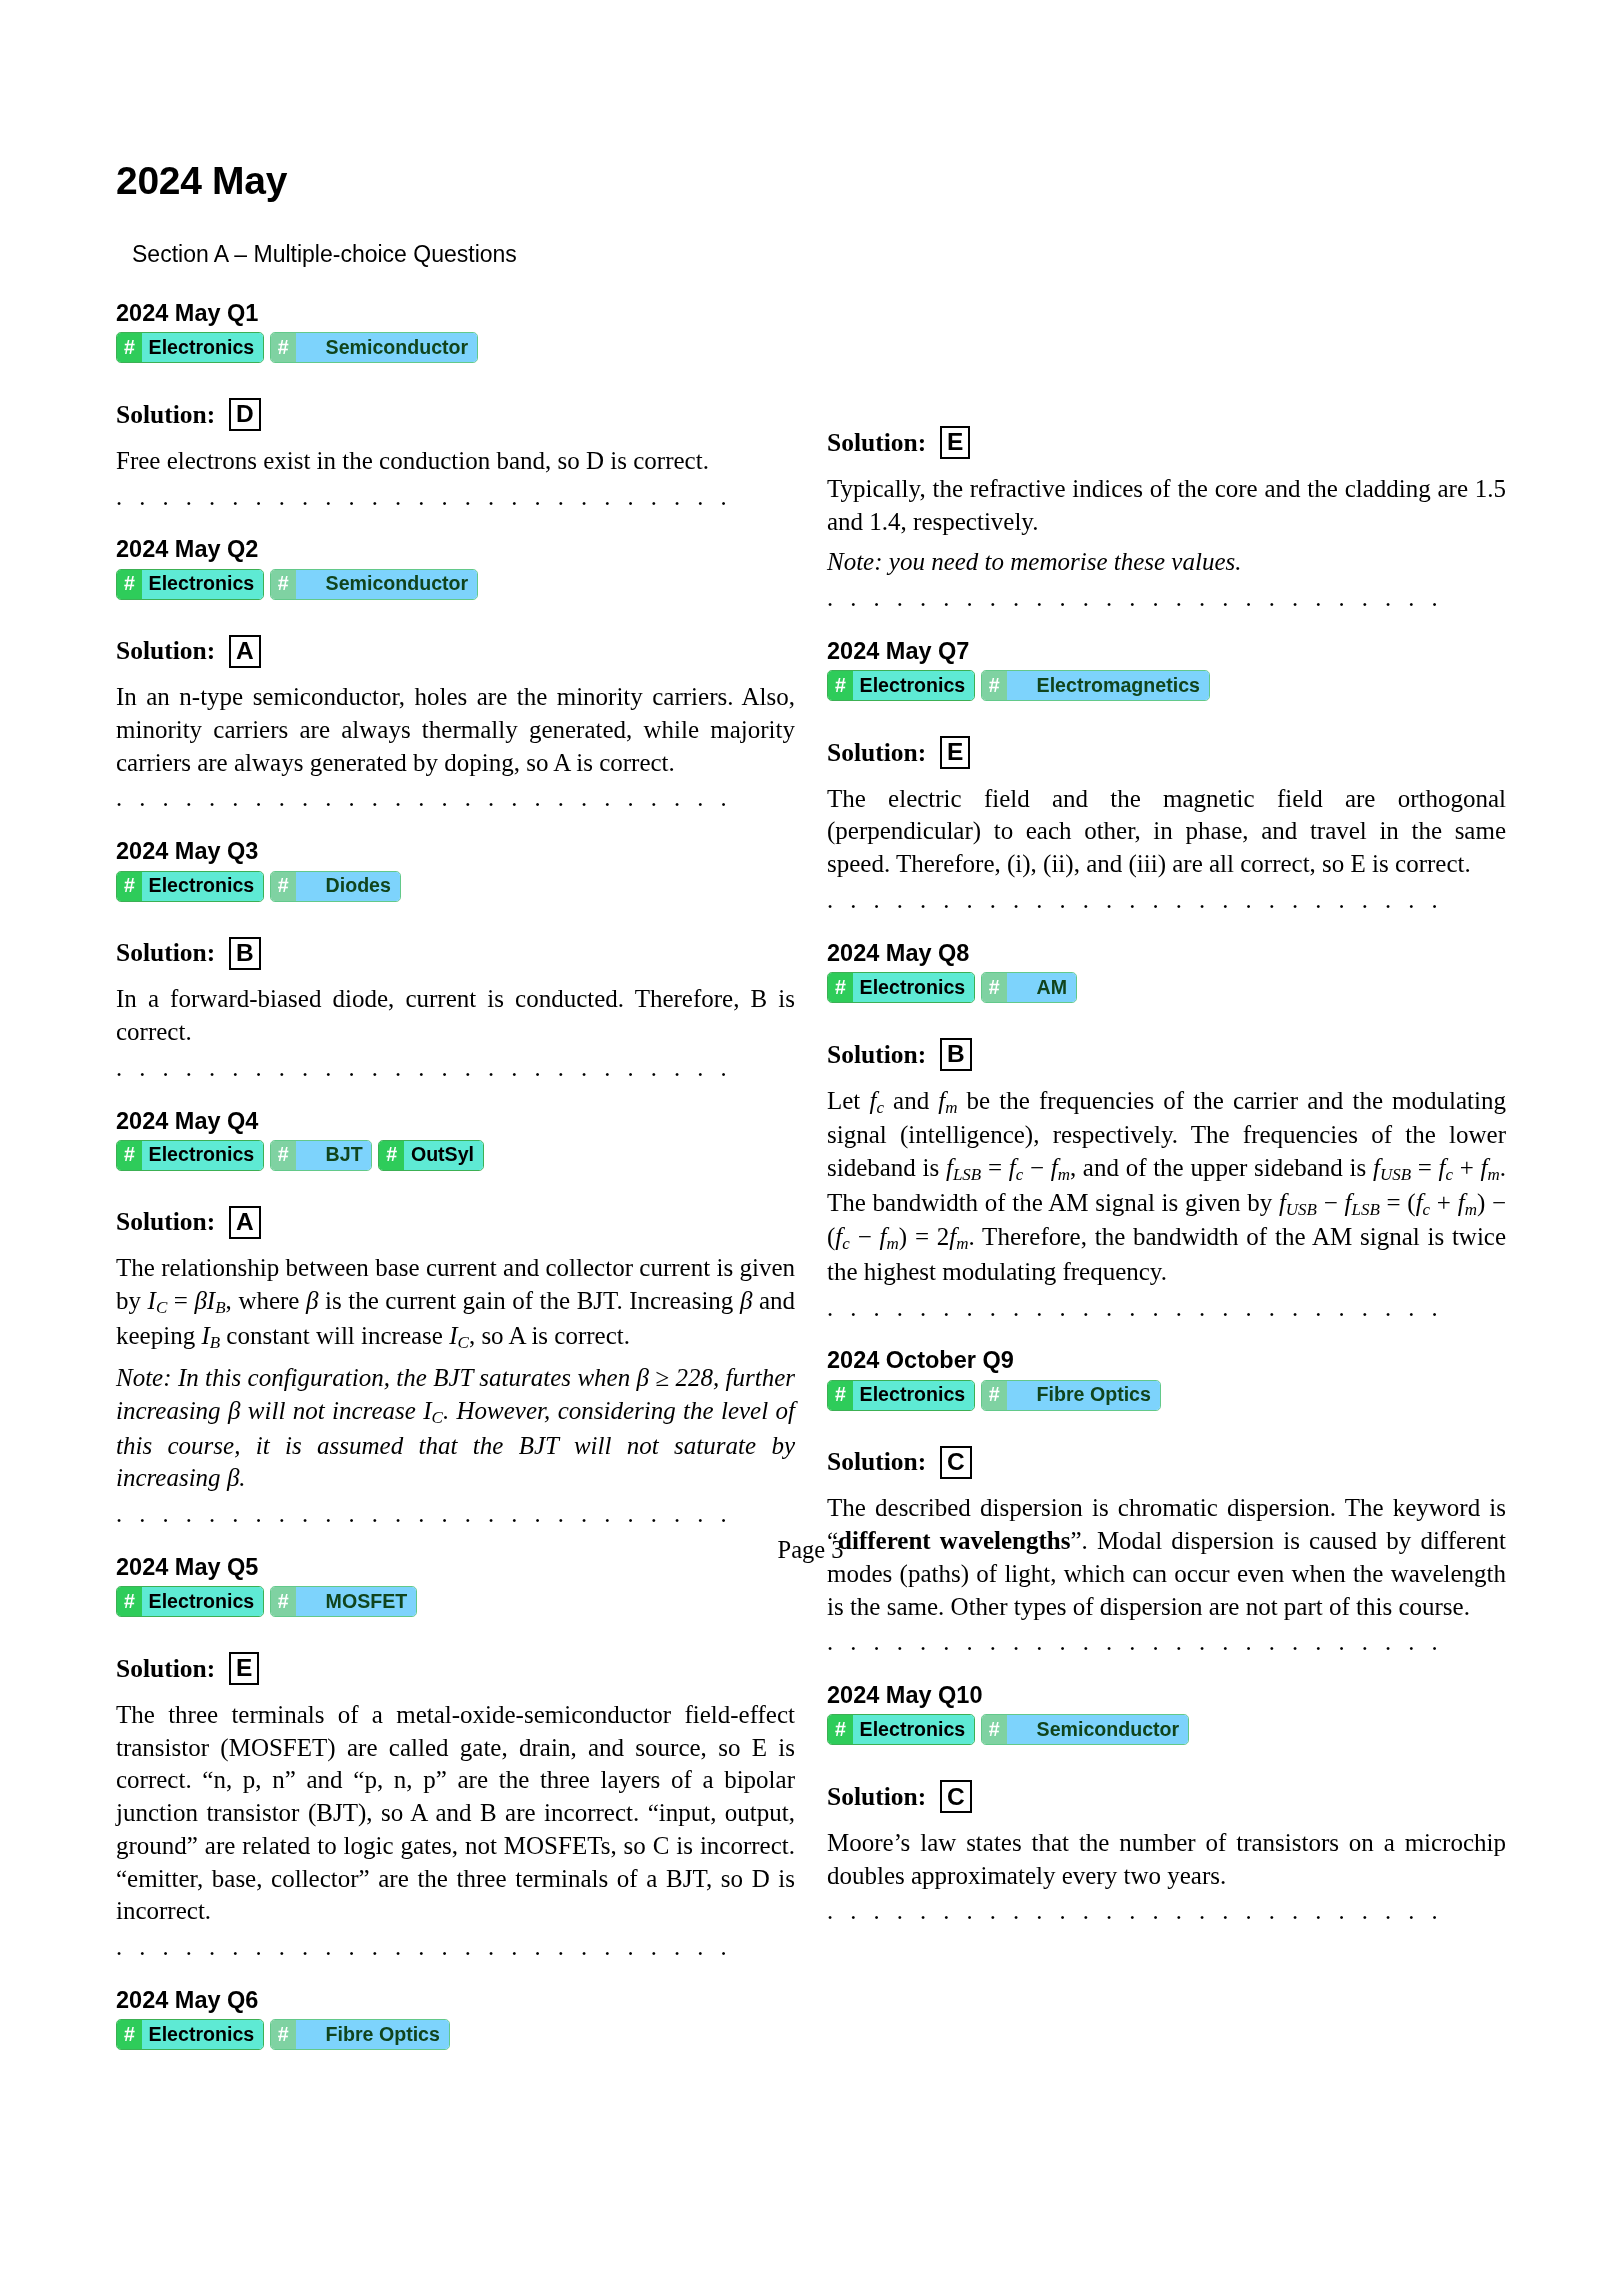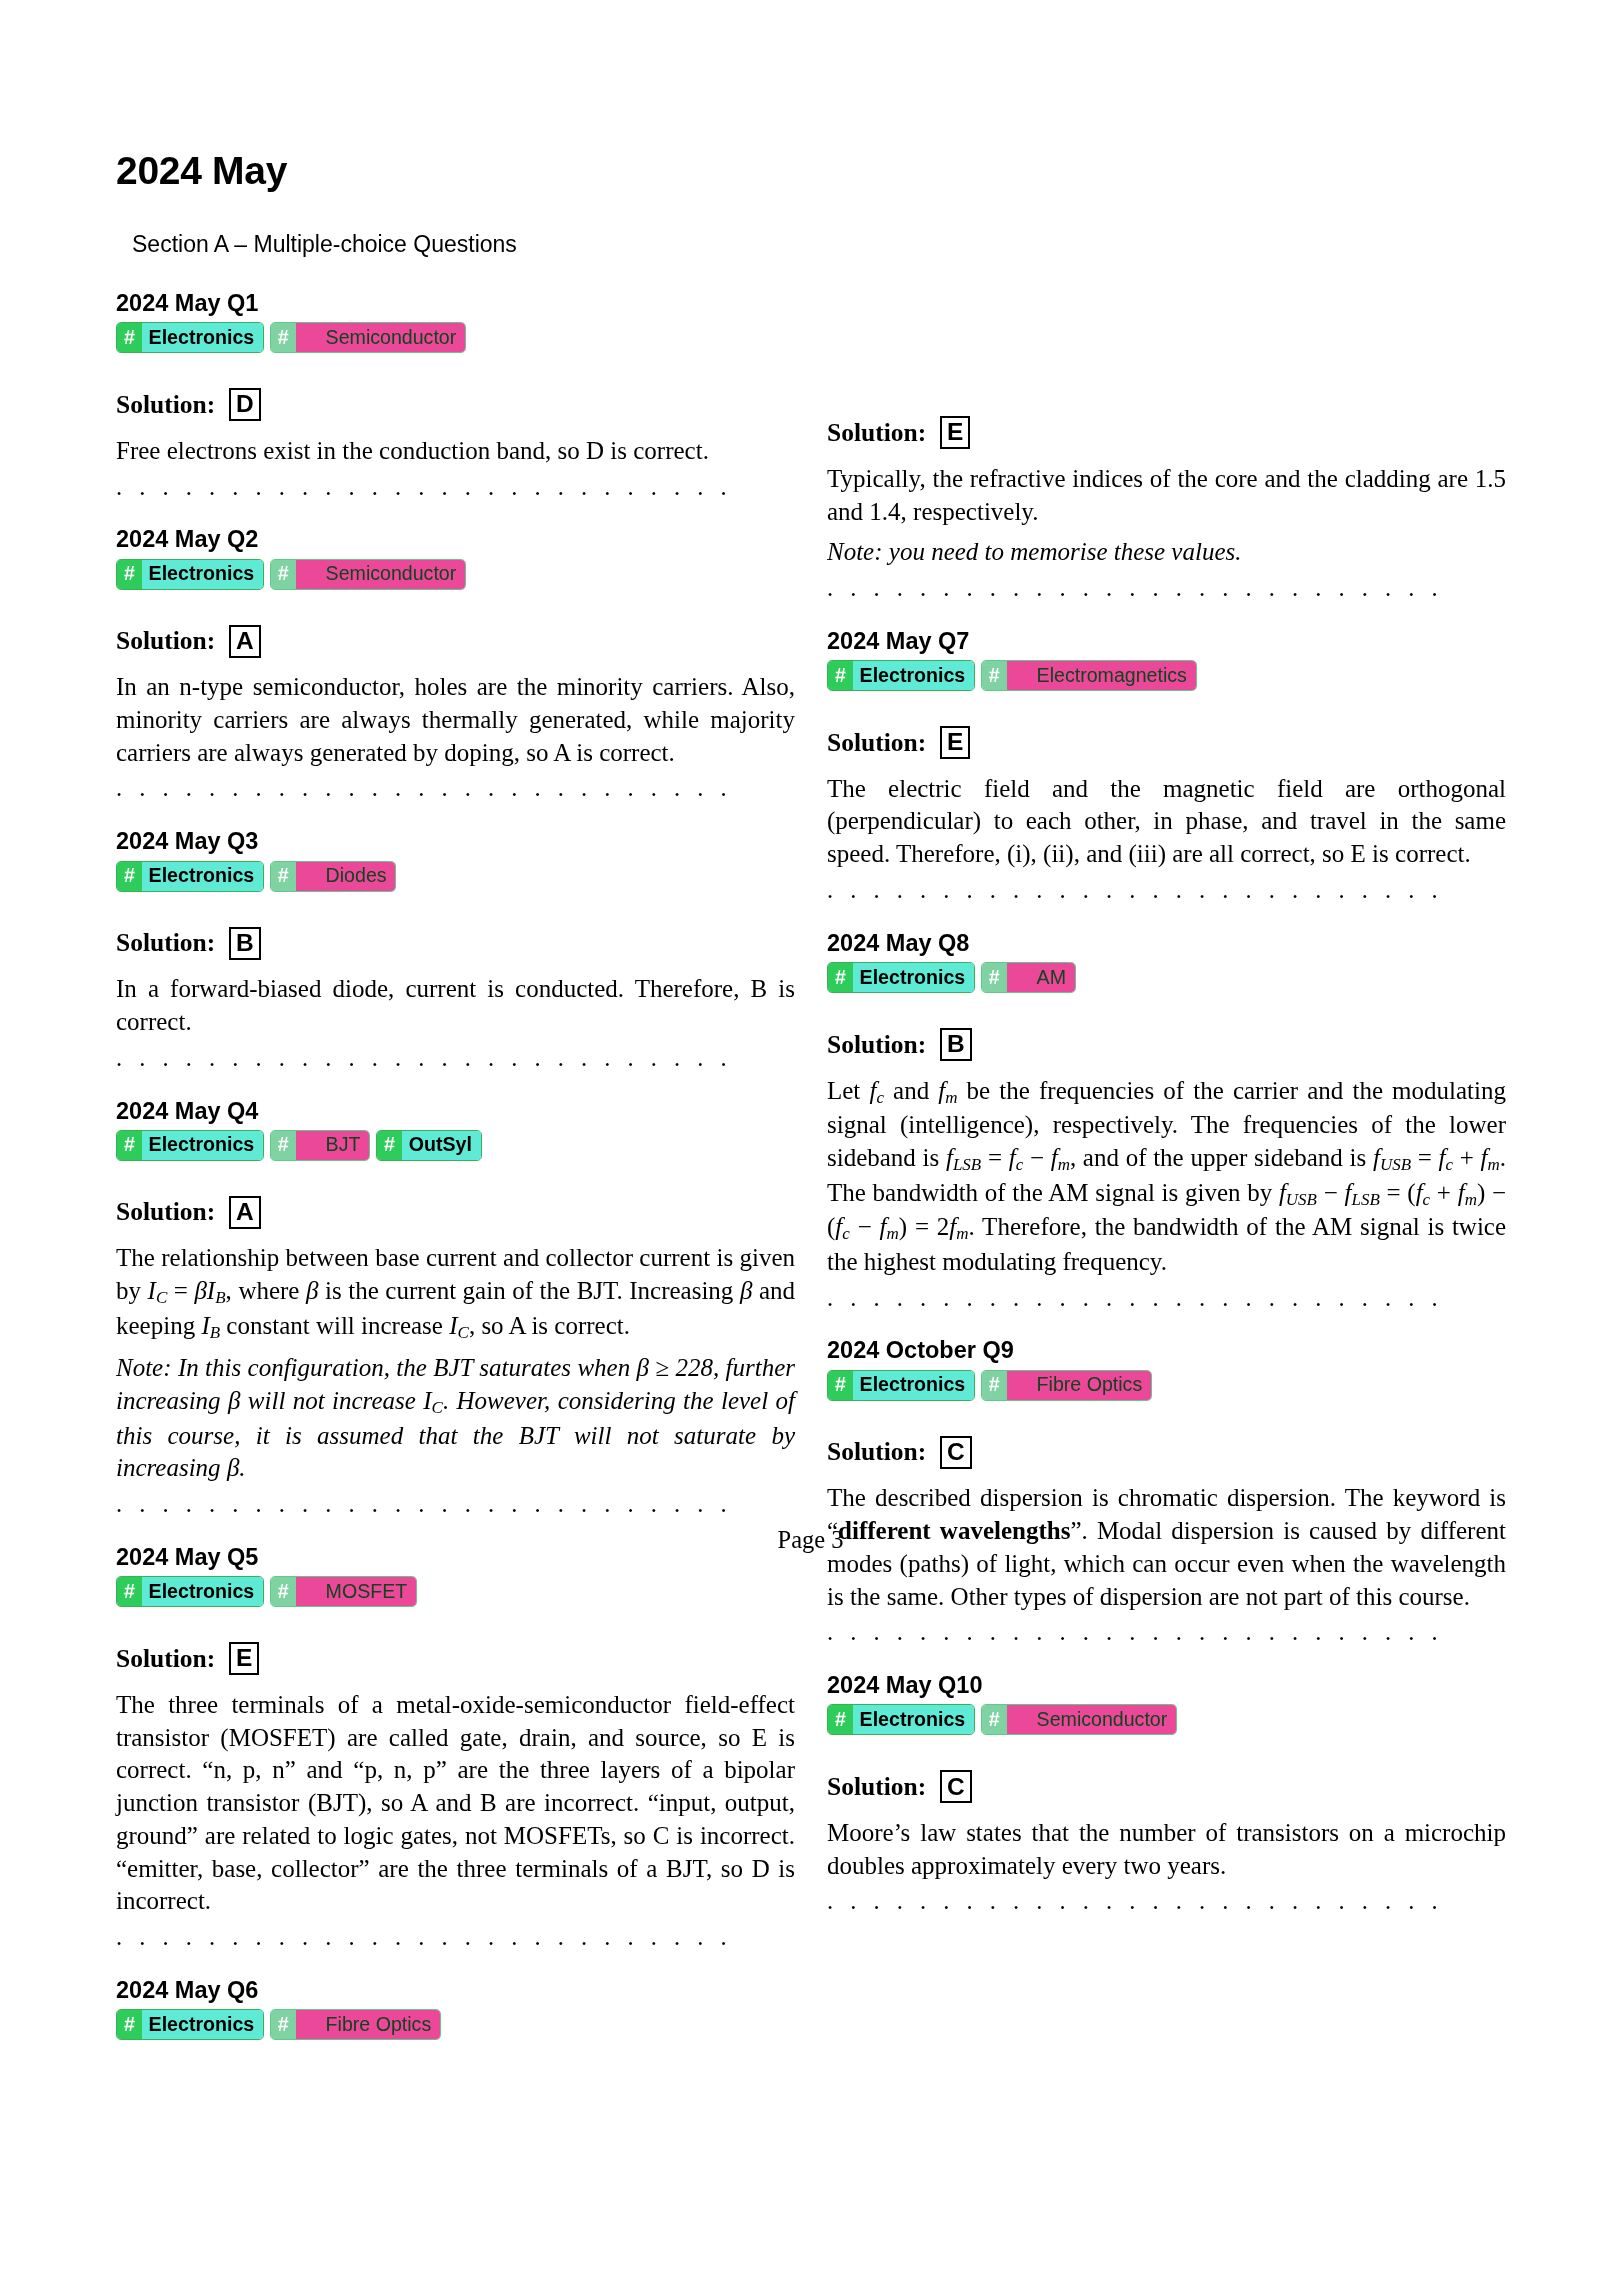--- a/index.html
+++ b/index.html
@@ -6,21 +6,21 @@
   body {
     width:1621px; height:2293px;
     background:#ffffff;
     font-family:"Liberation Serif", "DejaVu Serif", serif;
     color:#000000;
     position:relative;
     overflow:hidden;
   }
   .page {
     position:absolute;
-    left:0; top:4px;
+    left:0; top:14px;
     width:1621px; height:1634px;
     box-sizing:border-box;
     padding:147px 116px 0 116px;
     border-radius:22px;
   }
 
   
   .doc-title {
     font-family:"Liberation Sans","DejaVu Sans",sans-serif;
     font-weight:bold;
@@ -87,21 +87,21 @@
   .tag .label {
     display:flex;
     align-items:center;
     padding:0 8.8px 0 6.9px;
     background:#5eead4;
     color:#000000;
     font-weight:bold;
   }
   .tag.secondary { border:1px solid #63c98a; }
   .tag.secondary .hash { background:#7fd2a2; color:#ffffff; font-weight:bold; }
-  .tag.secondary .label { background:#ec4899; color:#10441c; font-weight:normal;padding-left:30px; }
+  .tag.secondary .label { background:#7dd3fc; color:#10441c; font-weight:bold;padding-left:30px; }
 
   
   .solline {
     display:flex;
     align-items:center;
     gap:14px;
     margin:35px 0 13.7px 0;
   }
   .sol-label {
     font-family:"Liberation Serif","DejaVu Serif",serif;

